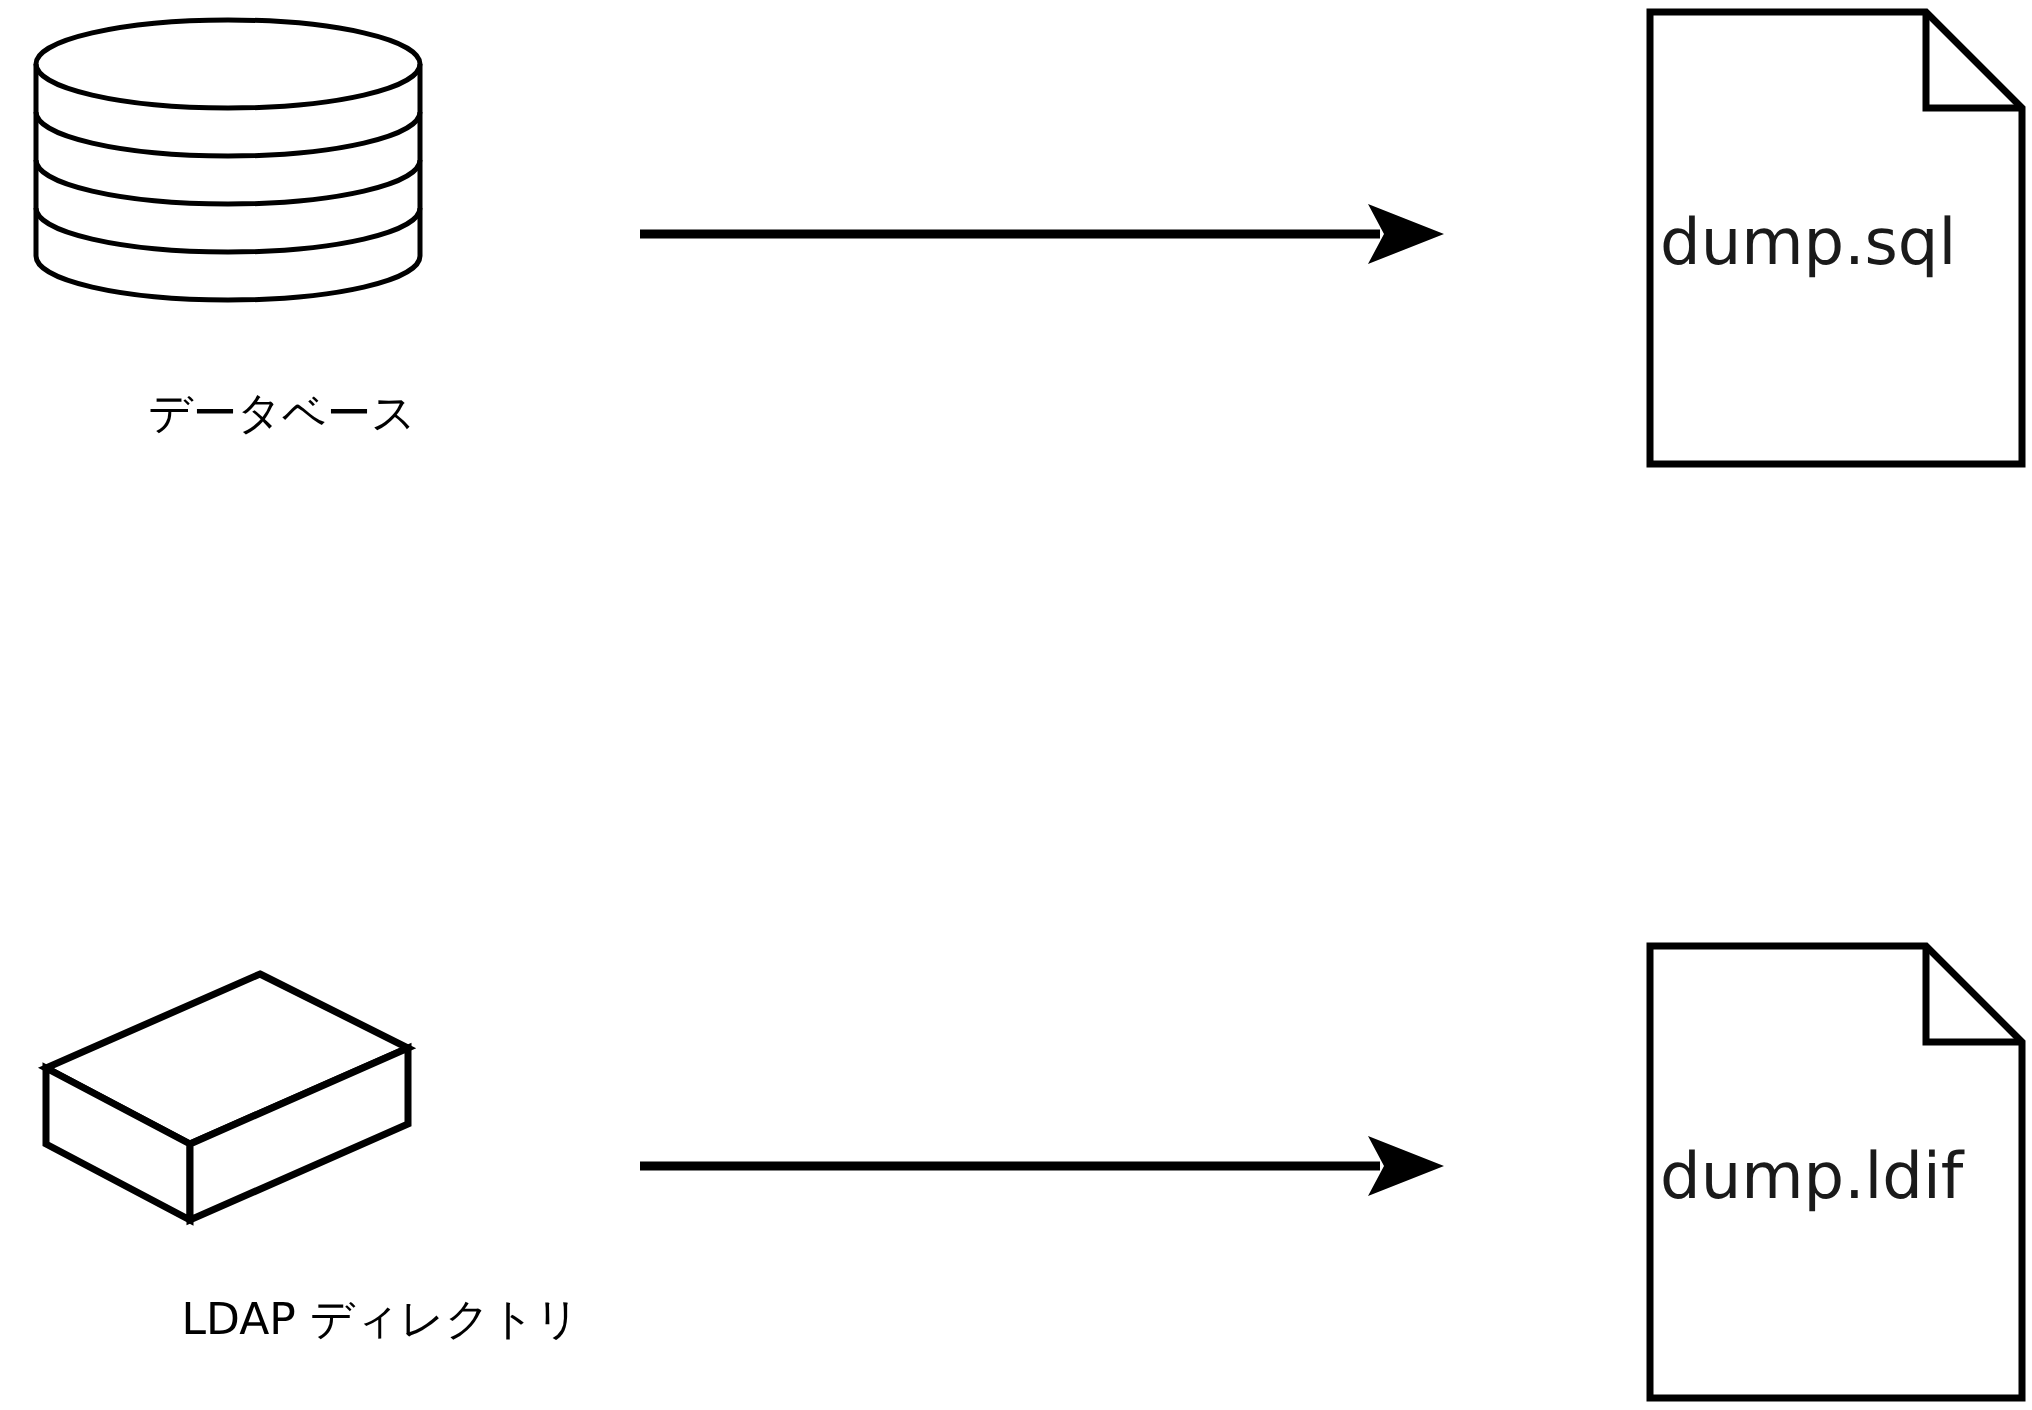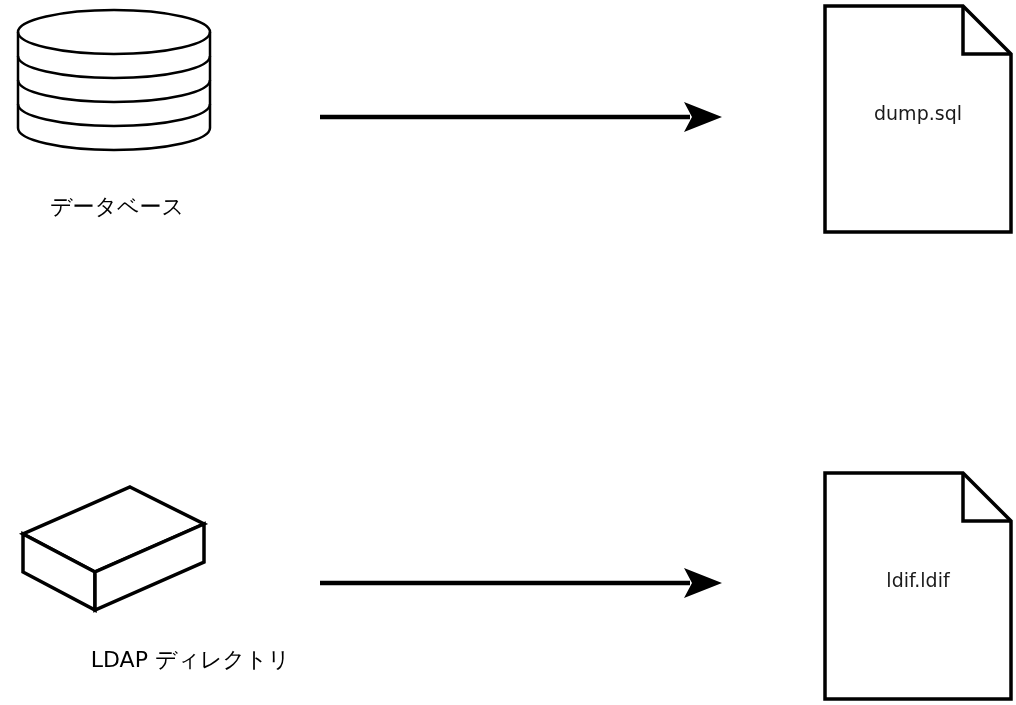--- a/index.html
+++ b/index.html
@@ -18,44 +18,43 @@
   }
   .abs { position: absolute; }
   .src-label {
     position: absolute;
     font-size: 22px;
     color: #000000;
     white-space: nowrap;
   }
   .doc-label {
     position: absolute;
-    font-size: 19px;
+    font-size: 32px;
     color: #1a1a1a;
-    text-align: center;
     white-space: nowrap;
   }
 </style>
 </head>
 <body>
 
 <div class="canvas">
 
   <svg class="abs" style="left:14px; top:4px;" width="200" height="152" viewBox="0 0 200 152">
     <g fill="none" stroke="#000000" stroke-width="2.5">
       <path d="M 4,124 A 96 22 0 0 0 196,124"></path>
       <path d="M 4,100 A 96 22 0 0 0 196,100"></path>
       <path d="M 4,76 A 96 22 0 0 0 196,76"></path>
       <path d="M 4,52 A 96 22 0 0 0 196,52"></path>
       <line x1="4" y1="28" x2="4" y2="124"></line>
       <line x1="196" y1="28" x2="196" y2="124"></line>
       <ellipse cx="100" cy="28" rx="96" ry="22"></ellipse>
     </g>
   </svg>
 
-  <div class="src-label" style="left:12px; top:192px; width:210px; text-align:center;">データベース</div>
+  <div class="src-label" style="left:36px; top:192px; width:210px; text-align:center;">データベース</div>
 
   <svg class="abs" style="left:318px; top:97px;" width="404" height="40" viewBox="0 0 404 40">
     <line x1="2" y1="20" x2="372" y2="20" stroke="#000000" stroke-width="4.5"></line>
     <polygon points="366,5 404,20 366,35 374,20" fill="#000000"></polygon>
   </svg>
 
   <svg class="abs" style="left:822px; top:3px;" width="192" height="232" viewBox="0 0 192 232">
     <path d="M 3,3 L 141,3 L 189,51 L 189,229 L 3,229 Z" fill="#ffffff" stroke="#000000" stroke-width="3.5" stroke-linejoin="miter"></path>
     <path d="M 141,3 L 141,51 L 189,51" fill="none" stroke="#000000" stroke-width="3.5"></path>
   </svg>
@@ -75,15 +74,15 @@
   <svg class="abs" style="left:318px; top:563px;" width="404" height="40" viewBox="0 0 404 40">
     <line x1="2" y1="20" x2="372" y2="20" stroke="#000000" stroke-width="4.5"></line>
     <polygon points="366,5 404,20 366,35 374,20" fill="#000000"></polygon>
   </svg>
 
   <svg class="abs" style="left:822px; top:470px;" width="192" height="232" viewBox="0 0 192 232">
     <path d="M 3,3 L 141,3 L 189,51 L 189,229 L 3,229 Z" fill="#ffffff" stroke="#000000" stroke-width="3.5" stroke-linejoin="miter"></path>
     <path d="M 141,3 L 141,51 L 189,51" fill="none" stroke="#000000" stroke-width="3.5"></path>
   </svg>
 
-  <div class="doc-label" style="left:830px; top:569px; width:176px;">ldif.ldif</div>
+  <div class="doc-label" style="left:830px; top:569px; width:176px;">dump.ldif</div>
 
 </div>
 
 </body></html>

